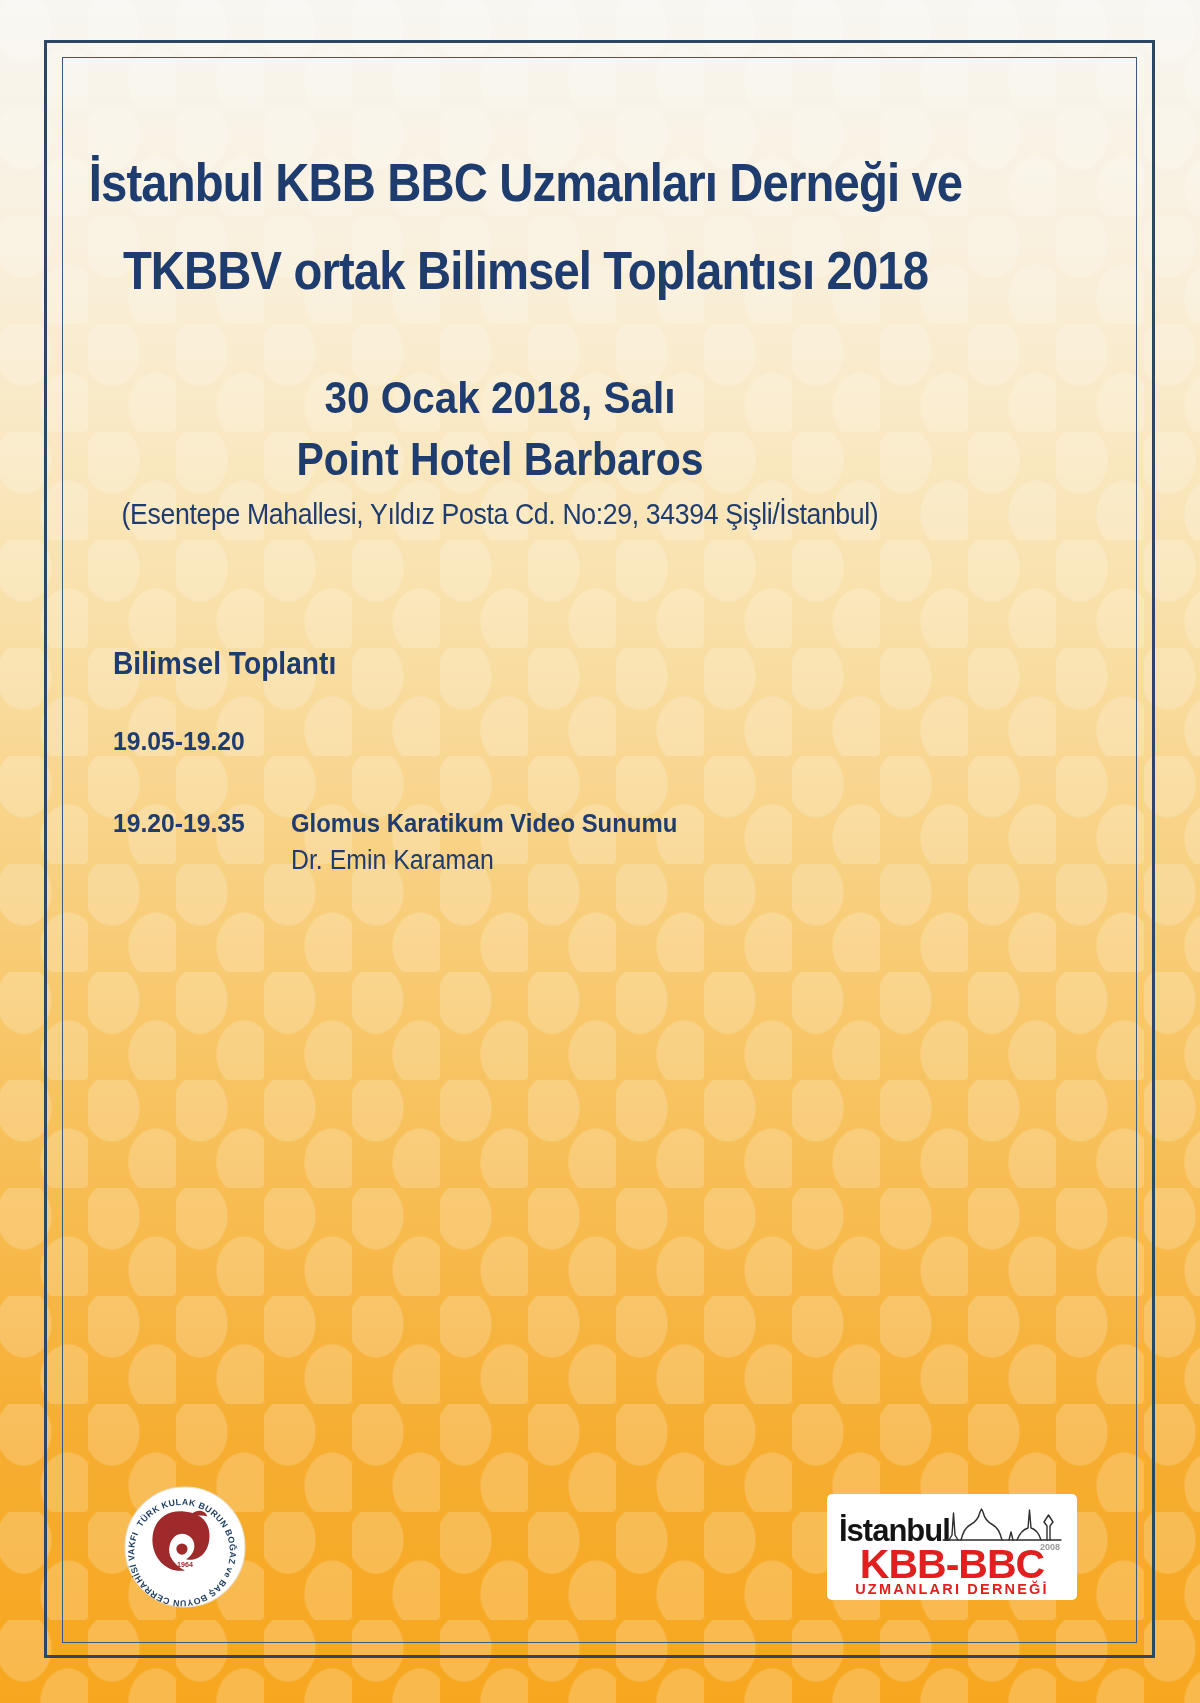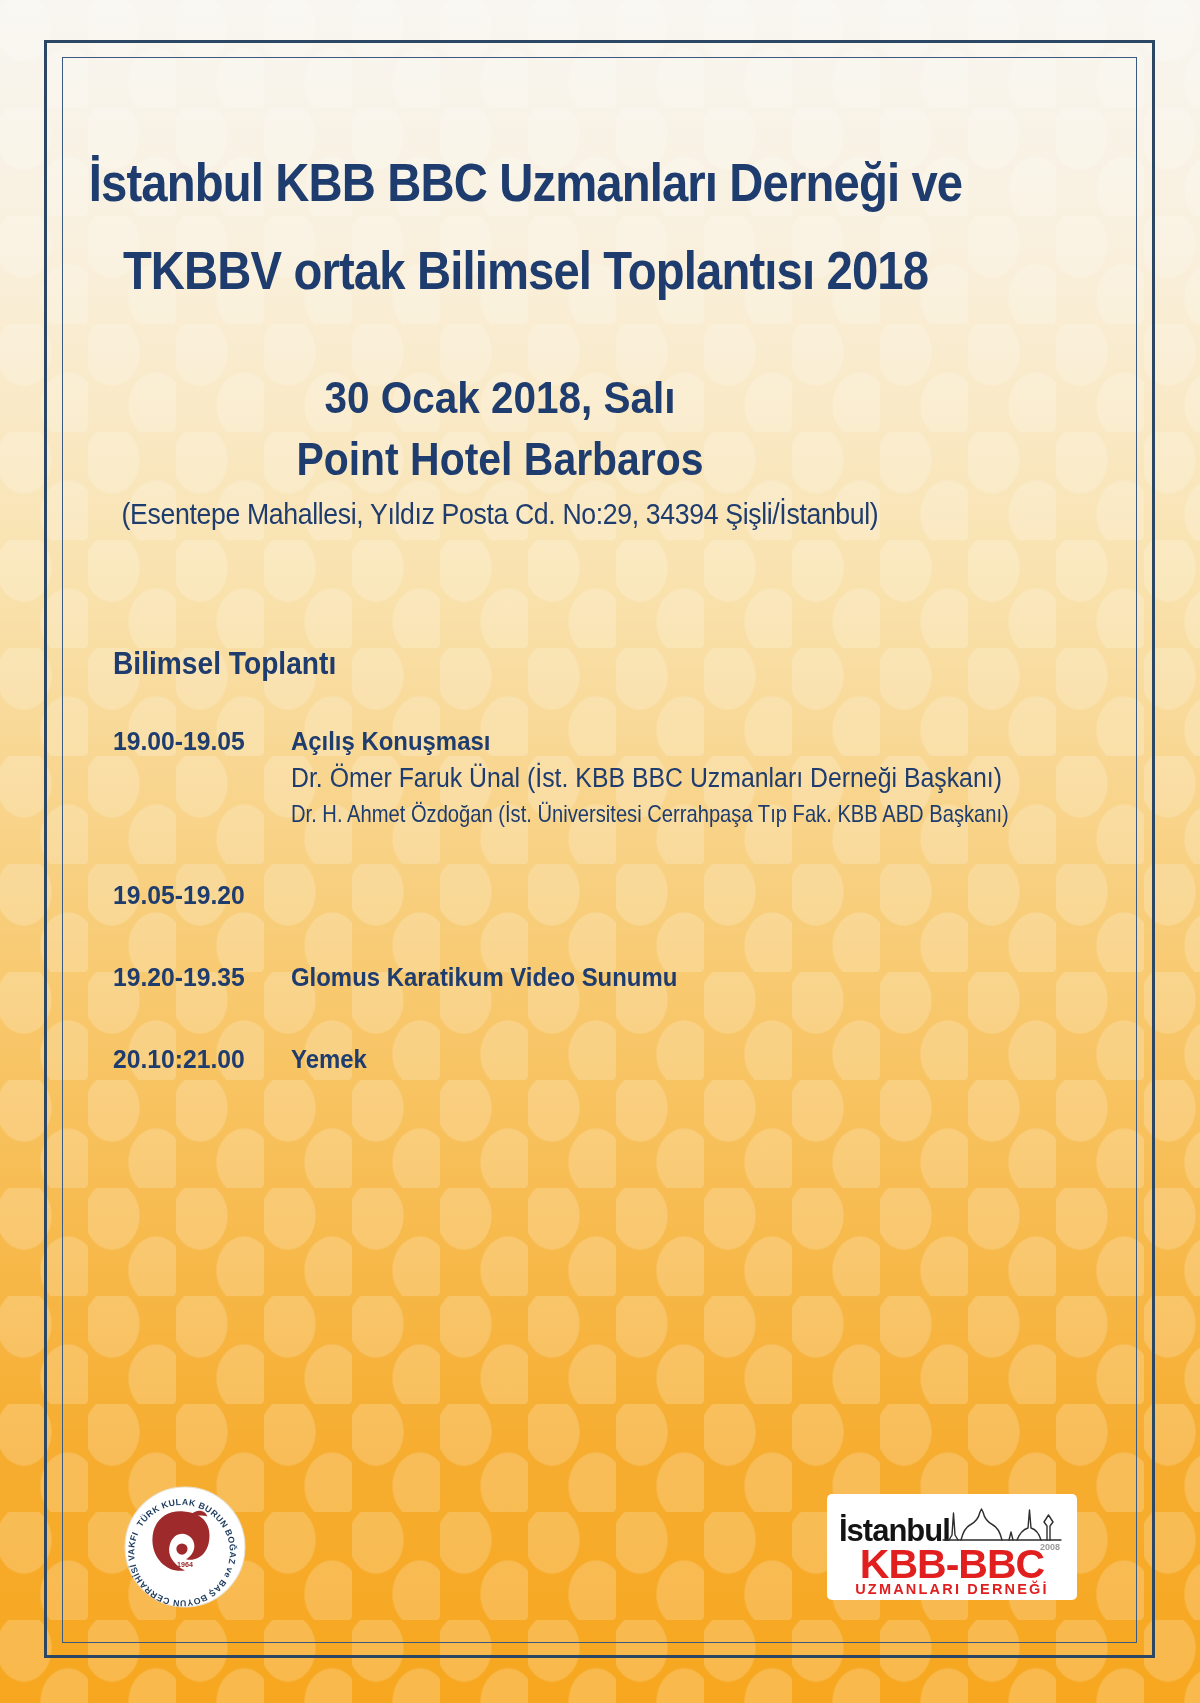--- a/index.html
+++ b/index.html
@@ -82,51 +82,37 @@
 
   <div class="event-block">
     <div class="event-date cond">30 Ocak 2018, Salı</div>
     <div class="event-venue cond">Point Hotel Barbaros</div>
     <div class="event-addr cond">(Esentepe Mahallesi, Yıldız Posta Cd. No:29, 34394 Şişli/İstanbul)</div>
   </div>
 
   <div class="section-heading cond-l">Bilimsel Toplantı</div>
 
   <div class="schedule">
-    <div class="row">
-      <div class="row-time cond-l">19.00-19.05</div>
-      <div class="row-body">
-        <div class="row-title cond-l">Açılış Konuşması</div>
-        <div>
-            <div class="speaker">Dr. Ömer Faruk Ünal (İst. KBB BBC Uzmanları Derneği Başkanı)</div>
-            <div class="speaker long">Dr. H. Ahmet Özdoğan (İst. Üniversitesi Cerrahpaşa Tıp Fak. KBB ABD Başkanı)</div>
-          </div>
-      </div>
-    </div>
 
     <div class="row">
       <div class="row-time cond-l">19.05-19.20</div>
     </div>
 
     <div class="row">
       <div class="row-time cond-l">19.20-19.35</div>
       <div class="row-body">
         <div class="row-title cond-l">Glomus Karatikum Video Sunumu</div>
+        <div>
+            <div class="speaker">Dr. Emin Karaman</div>
+          </div>
       </div>
     </div>
 
 
 
-    <div class="row">
-      <div class="row-time cond-l">20.10:21.00</div>
-      <div class="row-body">
-        <div class="row-title cond-l">Yemek</div>
-        <div></div>
-      </div>
-    </div>
   </div>
 
   <div class="logo-left">
     <svg viewBox="0 0 120 120" width="122" height="122">
       <circle cx="60" cy="60" r="59" fill="#ffffff"></circle>
       <circle cx="60" cy="60" r="59" fill="none" stroke="#e8e2d4" stroke-width="1"></circle>
       <defs>
         <path id="ringPath" d="M 13,60 A 47,47 0 1 1 12.9,60.8" fill="none"></path>
       </defs>
       <g transform="rotate(24,60,60)">

